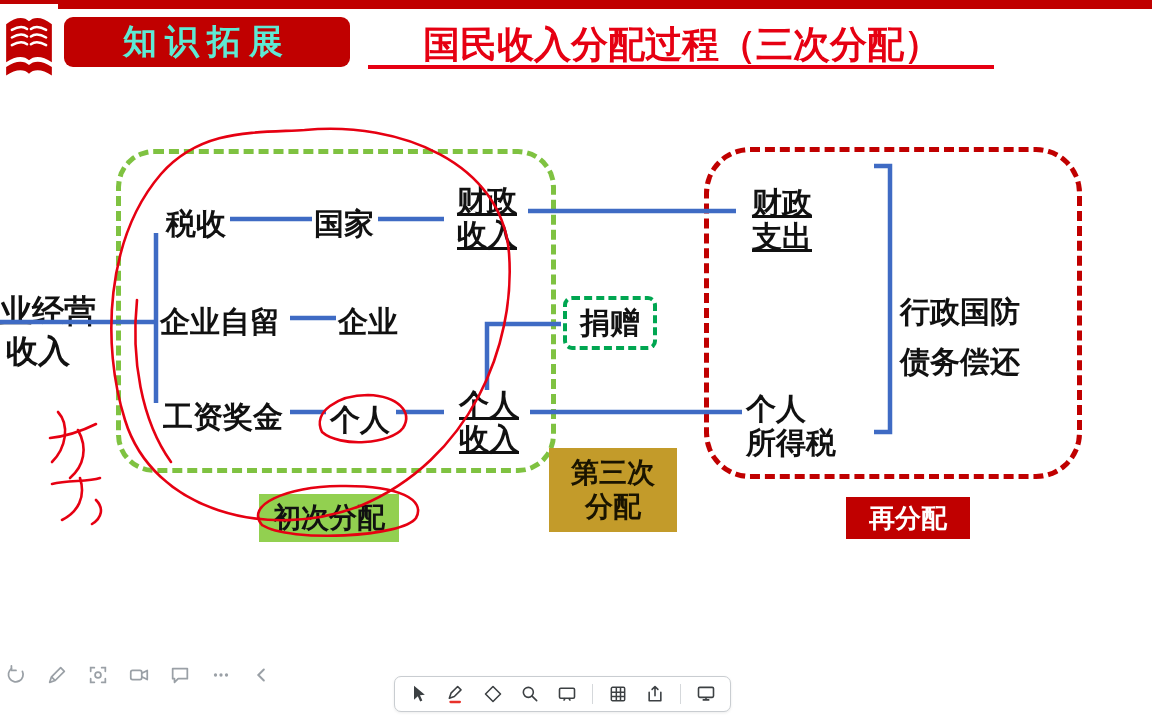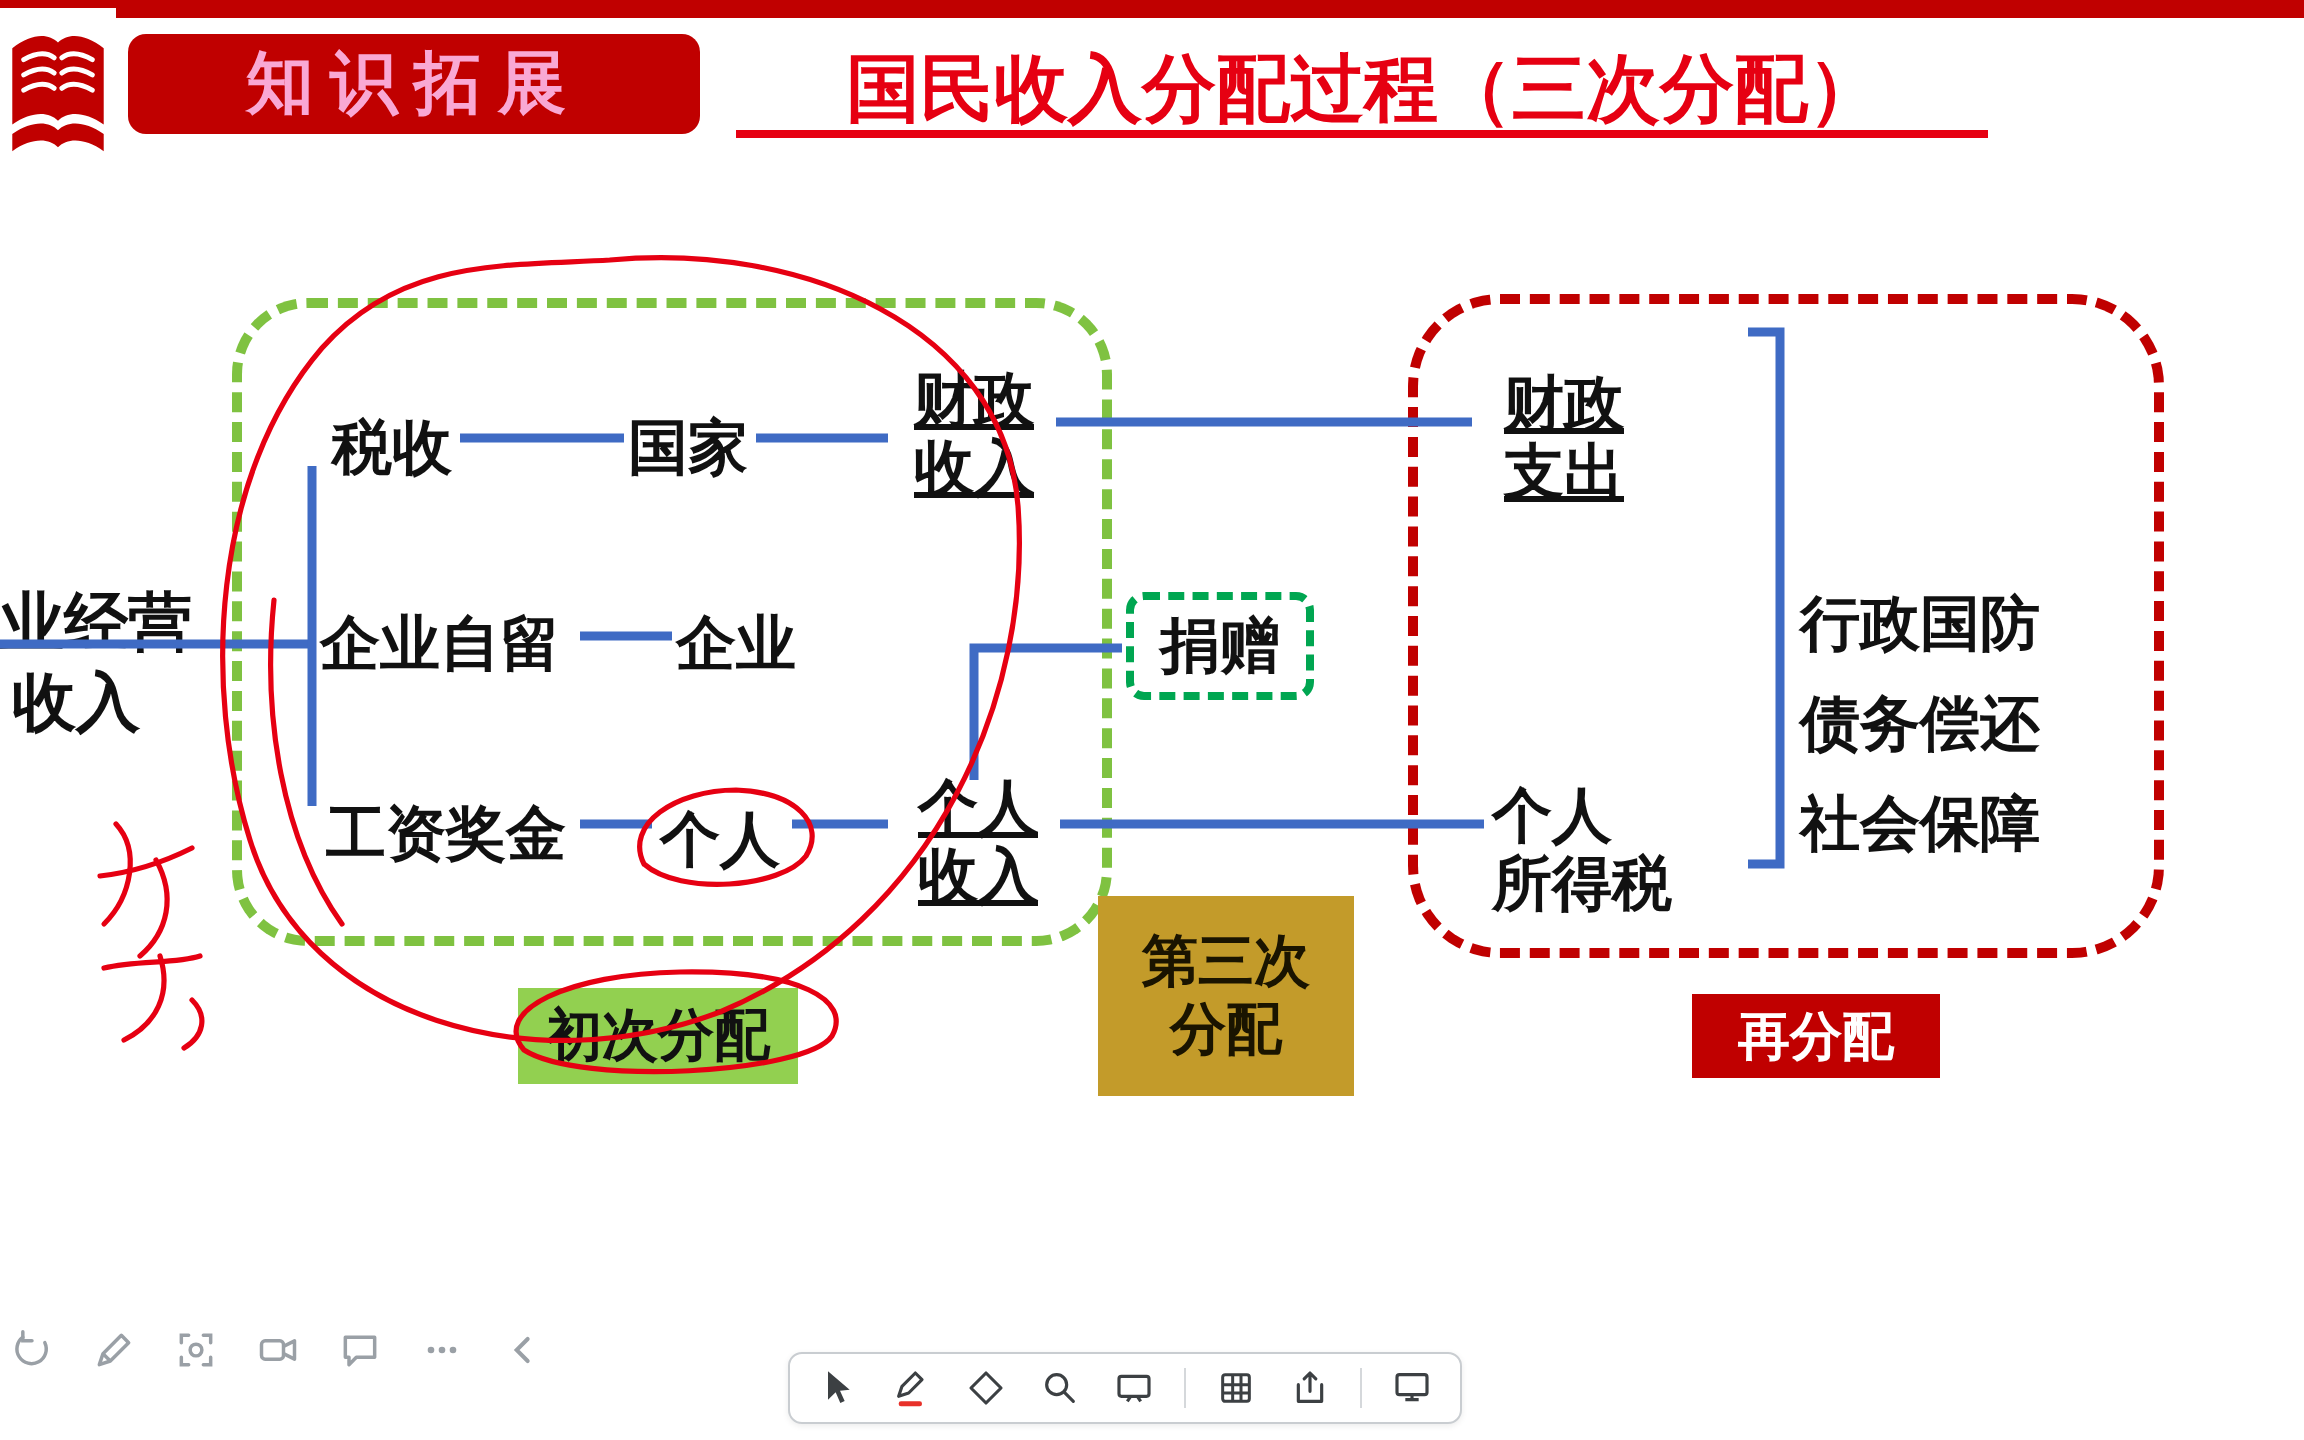--- a/index.html
+++ b/index.html
@@ -4,21 +4,21 @@
 <style>
   * { margin:0; padding:0; box-sizing:border-box; }
   html,body { width:1152px; height:720px; background:#fff; overflow:hidden;
               font-family:"Liberation Sans", sans-serif; }
   .stage { position:relative; width:1152px; height:720px; background:#fff; overflow:hidden; }
 
   
   .topbar { position:absolute; left:0; top:0; width:1152px; height:9px; background:#c00000; }
   .logo { position:absolute; left:0; top:4px; width:58px; height:86px; background:#fff; display:flex; align-items:center; justify-content:center; }
   .badge { position:absolute; left:64px; top:17px; width:286px; height:50px; background:#c00000;
-           border-radius:9px; color:#f9a8d4; font-size:34px; font-weight:bold; letter-spacing:8px;
+           border-radius:9px; color:#5eead4; font-size:34px; font-weight:bold; letter-spacing:8px;
            display:flex; align-items:center; justify-content:center; }
   .title { position:absolute; left:368px; top:20px; width:628px; text-align:center;
            color:#e60012; font-size:37px; font-weight:700; white-space:nowrap; }
   .title-underline { position:absolute; left:368px; top:65px; width:626px; height:4px; background:#e60012; }
 
   
   .green-box { position:absolute; left:116px; top:149px; width:440px; height:324px;
                border:5px dashed #7fc241; border-radius:38px; }
   .red-box { position:absolute; left:704px; top:147px; width:378px; height:332px;
              border:5px dashed #c00000; border-radius:46px; }
@@ -26,21 +26,21 @@
                 border:4px dashed #00a651; border-radius:9px; display:flex; align-items:center;
                 justify-content:center; font-size:30px; font-weight:bold; color:#111; background:#fff; }
 
   .node { position:absolute; font-size:30px; font-weight:bold; color:#111; white-space:nowrap; z-index:3; }
   .node2 { text-align:center; line-height:34px;text-decoration:underline; }
   .src { font-size:32px; }
 
   
   .lbl-first { position:absolute; left:259px; top:494px; background:#92d050; color:#111;
                font-size:28px; font-weight:bold; padding:5px 14px; z-index:3; }
-  .lbl-third { position:absolute; left:549px; top:448px; width:128px; height:100px; background:#c39b2a;
+  .lbl-third { position:absolute; left:549px; top:448px; width:128px; height:84px; background:#c39b2a;
                color:#1a1400; font-size:28px; font-weight:bold; display:flex; flex-direction:column;
                align-items:center; justify-content:center; line-height:34px; z-index:3; }
   .lbl-re { position:absolute; left:846px; top:497px; width:124px; height:42px; background:#c00000;
             color:#fff; font-size:26px; font-weight:bold; display:flex; align-items:center;
             justify-content:center; z-index:3; }
 
   svg.overlay { position:absolute; left:0; top:0; width:1152px; height:720px; pointer-events:none; z-index:4; }
 
   
   .left-tools { position:absolute; left:4px; top:663px; display:flex; align-items:center; gap:17px; z-index:6; }
@@ -93,21 +93,20 @@
     <div>收入</div>
   </div>
 
   <div class="node node2" style="left:740px; top:186px; width:84px;">
     <div>财政</div>
     <div>支出</div>
   </div>
 
   <div class="node" style="left:900px; top:292px;">行政国防</div>
   <div class="node" style="left:900px; top:342px;">债务偿还</div>
-  <div class="node" style="left:900px; top:392px;">社会保障</div>
 
   <div class="node" style="left:746px; top:392px; line-height:34px;">
     <div>个人</div>
     <div>所得税</div>
   </div>
 
   <div class="lbl-first">初次分配</div>
   <div class="lbl-third">
     <div>第三次</div>
     <div>分配</div>

